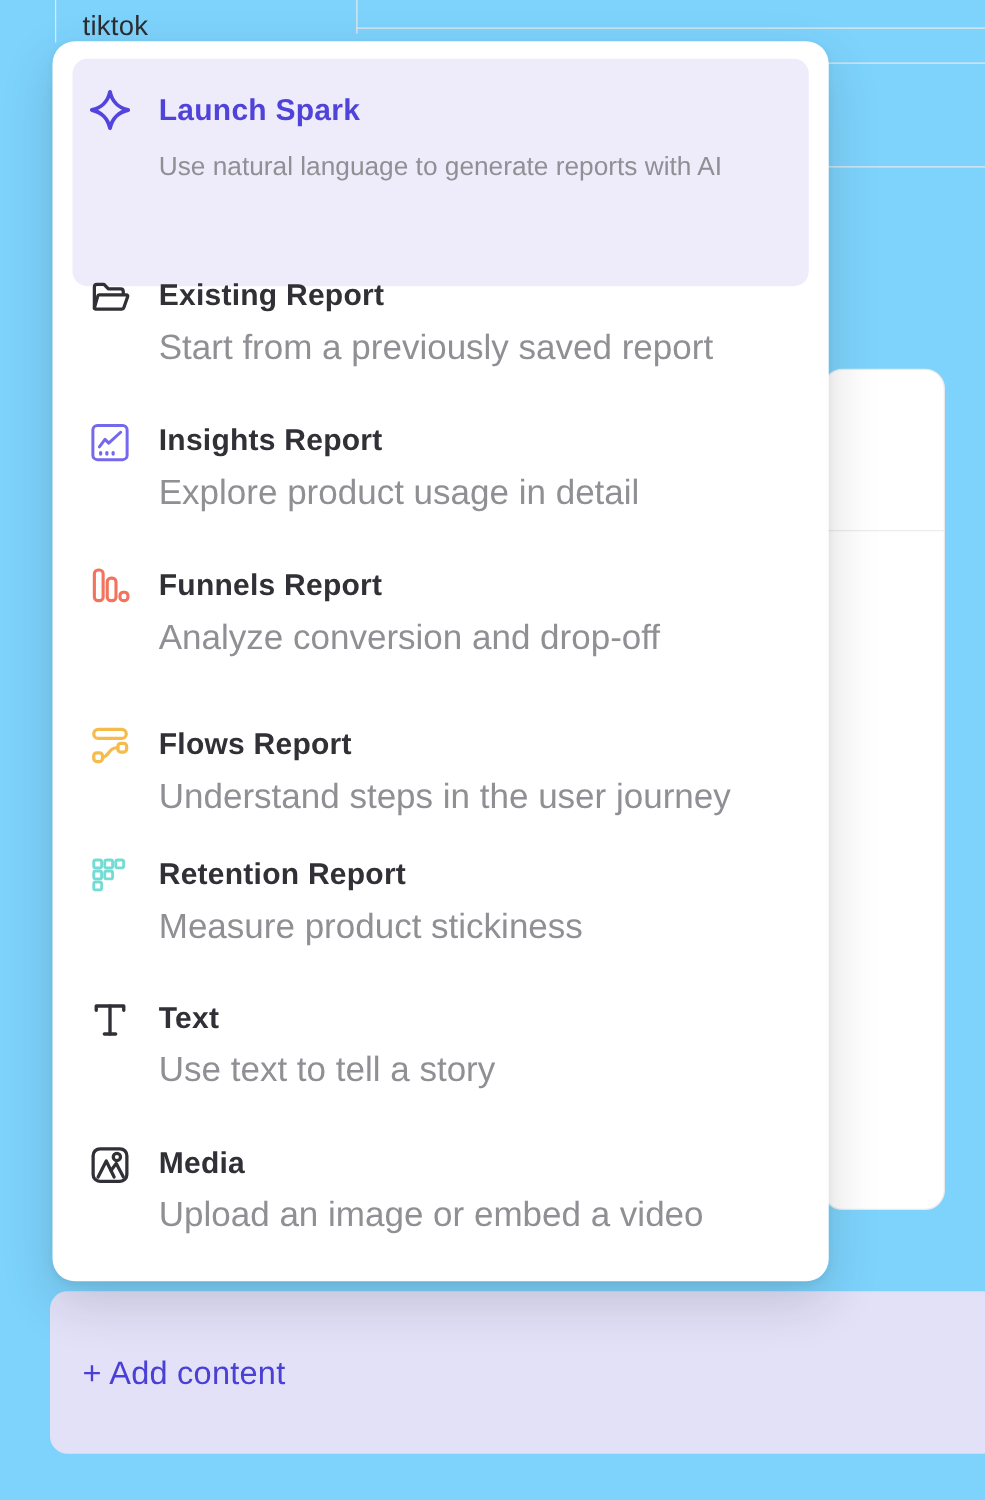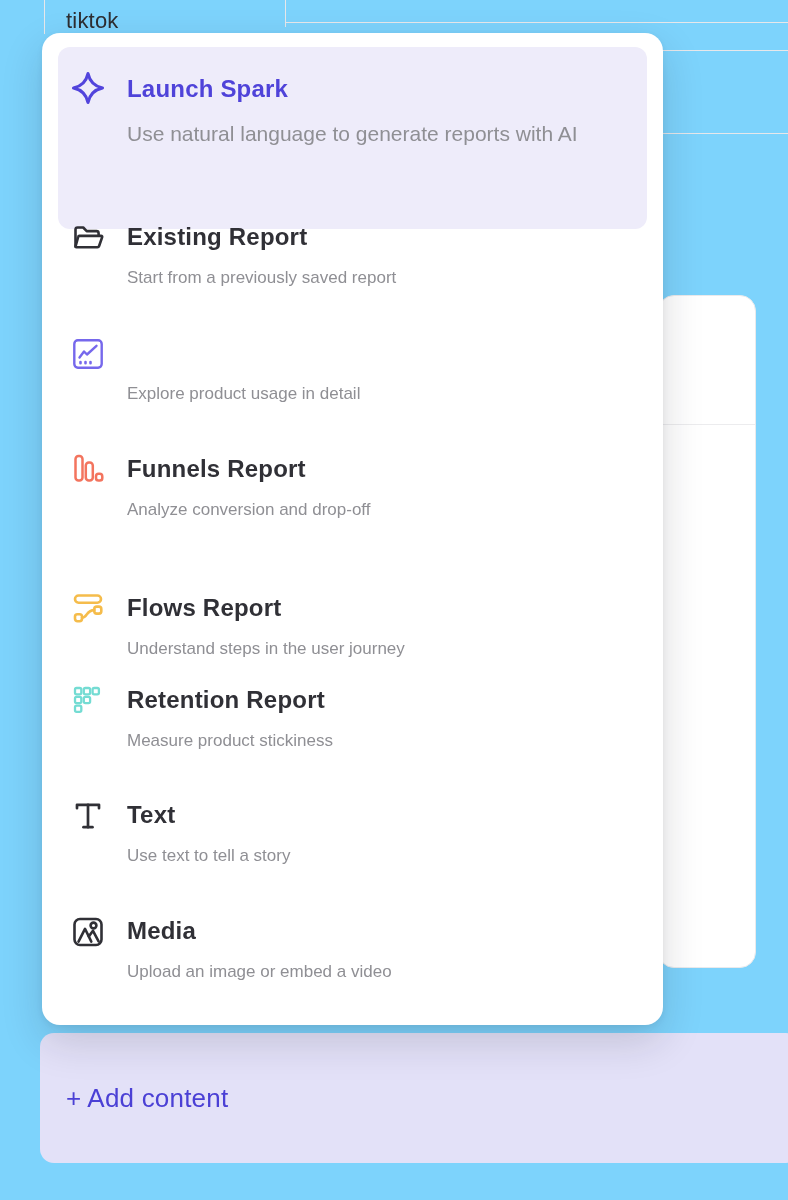--- a/index.html
+++ b/index.html
@@ -39,21 +39,21 @@
     position:absolute;left:69px;top:70px;width:515px;font-size:21px;
     color:#8f8f94;line-height:34px;
   }
   .menu-item{position:absolute;left:0;width:621px;height:76px;cursor:pointer;}
   .menu-item .icon{position:absolute;left:28px;top:-2px;width:36px;height:36px;}
   .item-title{
     position:absolute;left:85px;top:0;font-size:24px;font-weight:600;
     color:#303036;letter-spacing:.2px;line-height:30px;white-space:nowrap;
   }
   .item-desc{
-    position:absolute;left:85px;top:42px;font-size:17px;color:#8f8f94;
+    position:absolute;left:85px;top:42px;font-size:28px;color:#8f8f94;
     line-height:28px;white-space:nowrap;
   }
   svg{display:block;width:100%;height:100%;}
   
   .add-bar{
     position:absolute;left:40px;top:1033px;width:760px;height:130px;
     background:#e3e1f8;border-radius:14px;z-index:1;cursor:pointer;
     display:flex;align-items:center;
   }
   .add-bar-label{
@@ -101,36 +101,37 @@
     </div>
 
     <div class="menu-item" style="top:305px">
       <span class="icon">
         <svg viewBox="0 0 36 36" fill="none" stroke="#7668ec">
           <rect x="4.3" y="4.3" width="27.4" height="27.4" rx="3.6" stroke-width="2.4"></rect>
           <path d="M9.5 21.5 L14 15.5 L17 18.5 L26.5 9.8" stroke-width="2.4" stroke-linecap="round" stroke-linejoin="round"></path>
           <path d="M10.5 26 v1.2 M15.5 26 v1.2 M20.5 26 v1.2" stroke-width="2.6" stroke-linecap="round"></path>
         </svg>
       </span>
+      <div class="item-title">Insights Report</div>
       <div class="item-desc">Explore product usage in detail</div>
     </div>
 
     <div class="menu-item" style="top:421px">
       <span class="icon">
         <svg viewBox="0 0 36 36" fill="none" stroke="#f3745e" stroke-width="2.5">
           <rect x="5.5" y="4" width="7" height="24.5" rx="3"></rect>
           <rect x="15.8" y="10.5" width="7" height="18" rx="3"></rect>
           <rect x="26" y="21.8" width="6.3" height="6.7" rx="2.6"></rect>
         </svg>
       </span>
       <div class="item-title">Funnels Report</div>
       <div class="item-desc">Analyze conversion and drop-off</div>
     </div>
 
-    <div class="menu-item" style="top:560px">
+    <div class="menu-item" style="top:548px">
       <span class="icon">
         <svg viewBox="0 0 36 36" fill="none" stroke="#f5bc4b" stroke-width="2.6" stroke-linecap="round">
           <rect x="5" y="4.5" width="26" height="7.2" rx="3.6"></rect>
           <rect x="5" y="23.2" width="7" height="7" rx="2.4"></rect>
           <rect x="24.3" y="15.6" width="7" height="7" rx="2.4"></rect>
           <path d="M12 26.7 C 17.5 26.7 16 19.1 24.3 19.1"></path>
         </svg>
       </span>
       <div class="item-title">Flows Report</div>
       <div class="item-desc">Understand steps in the user journey</div>

